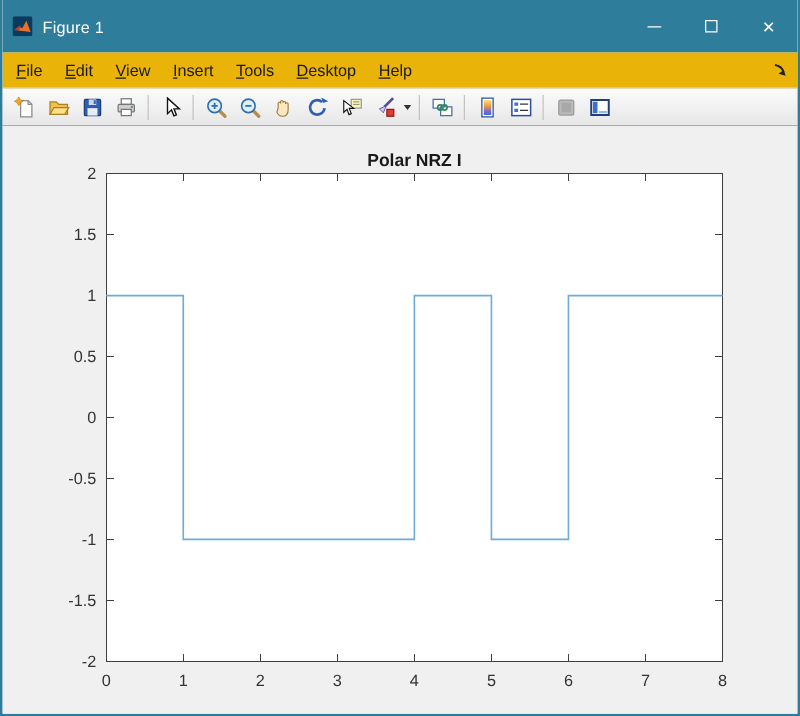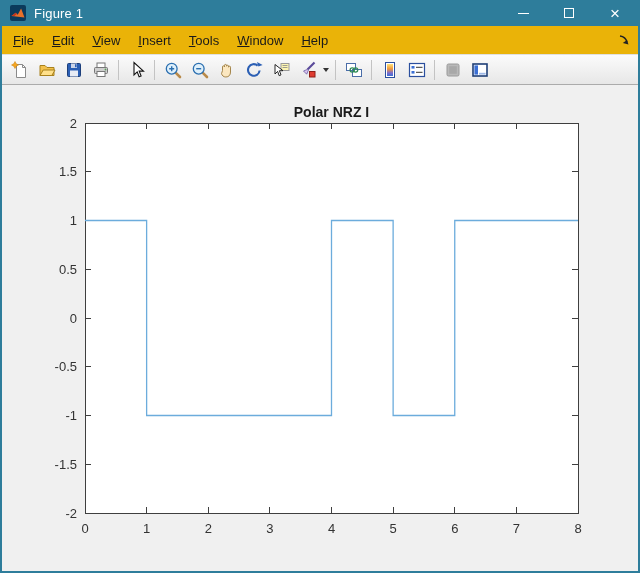--- a/index.html
+++ b/index.html
@@ -3,21 +3,21 @@
 <meta charset="utf-8">
 <style>
   * { box-sizing: border-box; margin: 0; padding: 0; }
   body { margin: 0; background: #999; font-family: "Liberation Sans", "DejaVu Sans", sans-serif; }
   .window {
     width: 640px; height: 573px; position: relative; overflow: hidden;
     border: 2px solid #2E7D9B; border-top: none; background: #F0F0F0;
   }
   
   .titlebar {
-    height: 26px; background: #2E7D9B; color: #fff;
+    height: 42px; background: #2E7D9B; color: #fff;
     display: flex; align-items: center; padding-left: 8px;
   }
   .app-icon { width: 16px; height: 16px; margin-right: 8px; flex: 0 0 auto; }
   .win-title { font-size: 13px; letter-spacing: .2px; }
   .caption-buttons { margin-left: auto; display: flex; height: 100%; }
   .cap-btn { width: 46px; height: 100%; display: flex; align-items: center; justify-content: center; cursor: default; }
   .min-glyph { width: 11px; height: 1px; background: #fff; }
   .max-glyph { width: 10px; height: 10px; border: 1px solid #fff; }
   .close-glyph { font-size: 17px; line-height: 1; font-weight: 400; }
   
@@ -70,21 +70,21 @@
     </div>
   </div>
 
   <div class="menubar">
     <div id="menubar-items" style="display:flex;">
         <span class="menu-item"><u>F</u>ile</span>
         <span class="menu-item"><u>E</u>dit</span>
         <span class="menu-item"><u>V</u>iew</span>
         <span class="menu-item"><u>I</u>nsert</span>
         <span class="menu-item"><u>T</u>ools</span>
-        <span class="menu-item"><u>W</u>indow</span>
+        <span class="menu-item"><u>D</u>esktop</span>
         <span class="menu-item"><u>H</u>elp</span>
       </div>
     <div class="dock-btn">
       <svg viewBox="0 0 14 14" width="14" height="14">
         <path d="M3 3c3.5.5 6 2.5 7 6" fill="none" stroke="#222" stroke-width="1.5"></path>
         <path d="M11.5 11.5L5.8 10l4.2-3z" fill="#222"></path>
       </svg>
     </div>
   </div>
 

